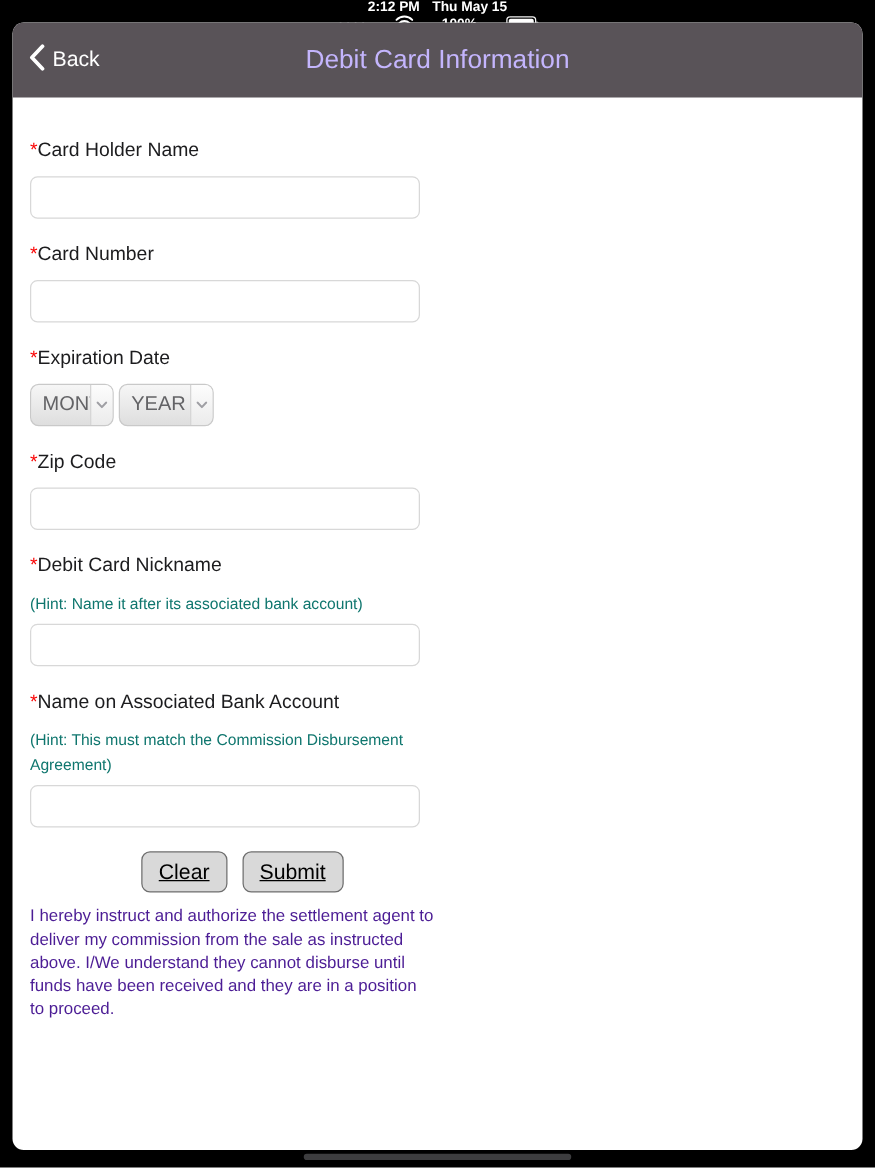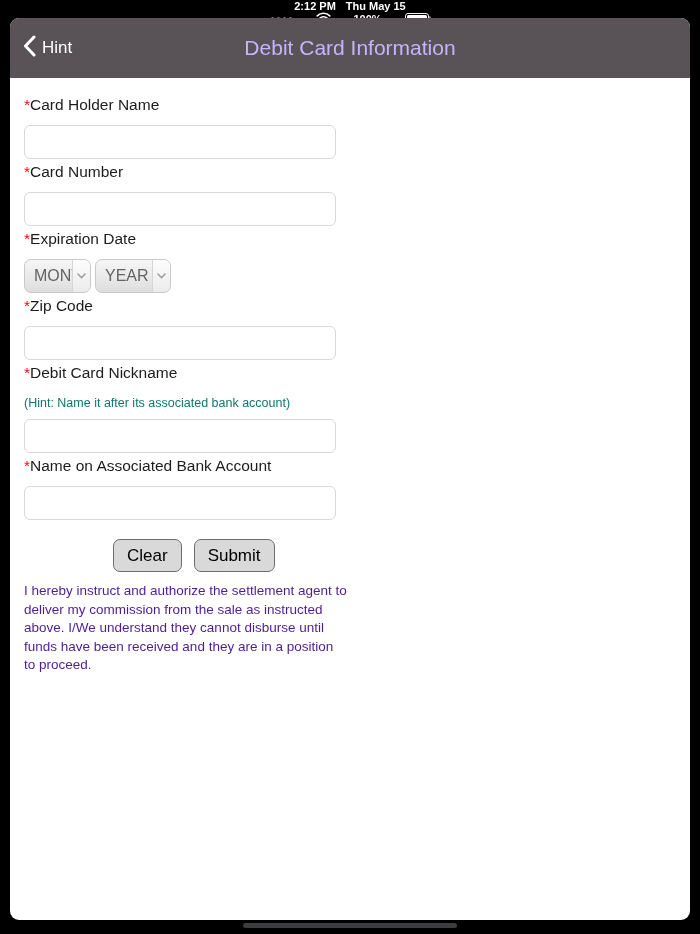--- a/index.html
+++ b/index.html
@@ -36,22 +36,22 @@
     height:60px;background:#595358;position:relative;
     display:flex;align-items:center;justify-content:center;
   }
   .back-button{
     position:absolute;left:13px;top:0;bottom:0;display:flex;align-items:center;gap:6px;
     color:#fff;font-size:17px;cursor:pointer;
   }
   .nav-title{color:#c4b5fd;font-size:21px;font-weight:400}
   
   .content{padding:18px 14px 0 14px}
-  .field-label{font-size:15.5px;color:#1c1c1e;margin-top:4px;line-height:18px}
-  .field-label:first-child{margin-top:0}
+  .field-label{font-size:15.5px;color:#1c1c1e;margin-top:20px;line-height:18px}
+  .field-label:first-child{margin-top:16px}
   .req{color:#fa0505}
   .text-input{
     display:block;width:312px;height:34px;margin-top:11px;box-sizing:border-box;
     border:1px solid #d8d8d8;border-radius:6px;background:#fff;
     font-size:15px;color:#1c1c1e;padding:0 9px;outline:none;
     font-family:"Liberation Sans", sans-serif;
   }
   .hint{font-size:12.5px;color:#0f766e;margin-top:11px;max-width:302px;line-height:20px}
   .hint + .text-input{margin-top:6px}
   .select-row{display:flex;gap:4px;margin-top:11px}
@@ -67,21 +67,21 @@
   .select-month .select-text{width:38px}
   .select-year .select-text{width:47px}
   .select-arrow{
     width:17px;align-self:stretch;display:flex;align-items:center;justify-content:center;
     background:linear-gradient(#fdfdfd,#ebebeb);border-left:1px solid #d6d6d6;
   }
   .button-row{display:flex;gap:12px;margin:19px 0 0 89px}
   .btn{
     background:#d9d9d9;border:1.5px solid #6e6e6e;border-radius:7px;
     font-size:17px;color:#000;padding:4px 13px;height:33px;box-sizing:border-box;
-    font-family:"Liberation Sans", sans-serif;cursor:pointer;
+    font-family:"Liberation Sans", sans-serif;cursor:pointer;text-decoration:underline;
   }
   .disclaimer{margin-top:10px;width:324px;font-size:13.5px;line-height:18.5px;color:#4c1d95}
   
   .home-indicator{
     position:absolute;left:50%;transform:translateX(-50%);bottom:6px;
     width:214px;height:5px;border-radius:3px;background:#3d3d3f;cursor:grab;
   }
 </style>
 </head>
 <body>
@@ -114,21 +114,21 @@
 
 <div class="screen">
 
   <div class="navbar">
     <div class="back-button">
       <span>
         <svg width="13" height="22" viewBox="0 0 13 22">
           <polyline points="11,2 2.5,11 11,20" stroke="#fff" stroke-width="3" fill="none" stroke-linecap="round" stroke-linejoin="round"></polyline>
         </svg>
       </span>
-      <span>Hint</span>
+      <span>Back</span>
     </div>
     <div class="nav-title">Debit Card Information</div>
   </div>
 
   <div class="content">
 
     <div class="field-label"><span class="req">*</span><span>Card Holder Name</span></div>
     <input class="text-input" type="text" value="" style="">
 
     <div class="field-label"><span class="req">*</span><span>Card Number</span></div>
@@ -155,20 +155,21 @@
     </div>
 
     <div class="field-label"><span class="req">*</span><span>Zip Code</span></div>
     <input class="text-input" type="text" value="" style="">
 
     <div class="field-label"><span class="req">*</span><span>Debit Card Nickname</span></div>
     <div class="hint">(Hint: Name it after its associated bank account)</div>
     <input class="text-input" type="text" value="" style="">
 
     <div class="field-label"><span class="req">*</span><span>Name on Associated Bank Account</span></div>
+    <div class="hint">(Hint: This must match the Commission Disbursement Agreement)</div>
     <input class="text-input" type="text" value="" style="">
 
     <div class="button-row">
       <button class="btn">Clear</button>
       <button class="btn">Submit</button>
     </div>
 
     <div class="disclaimer">I hereby instruct and authorize the settlement agent to deliver my commission from the sale as instructed above. I/We understand they cannot disburse until funds have been received and they are in a position to proceed.</div>
 
   </div>

